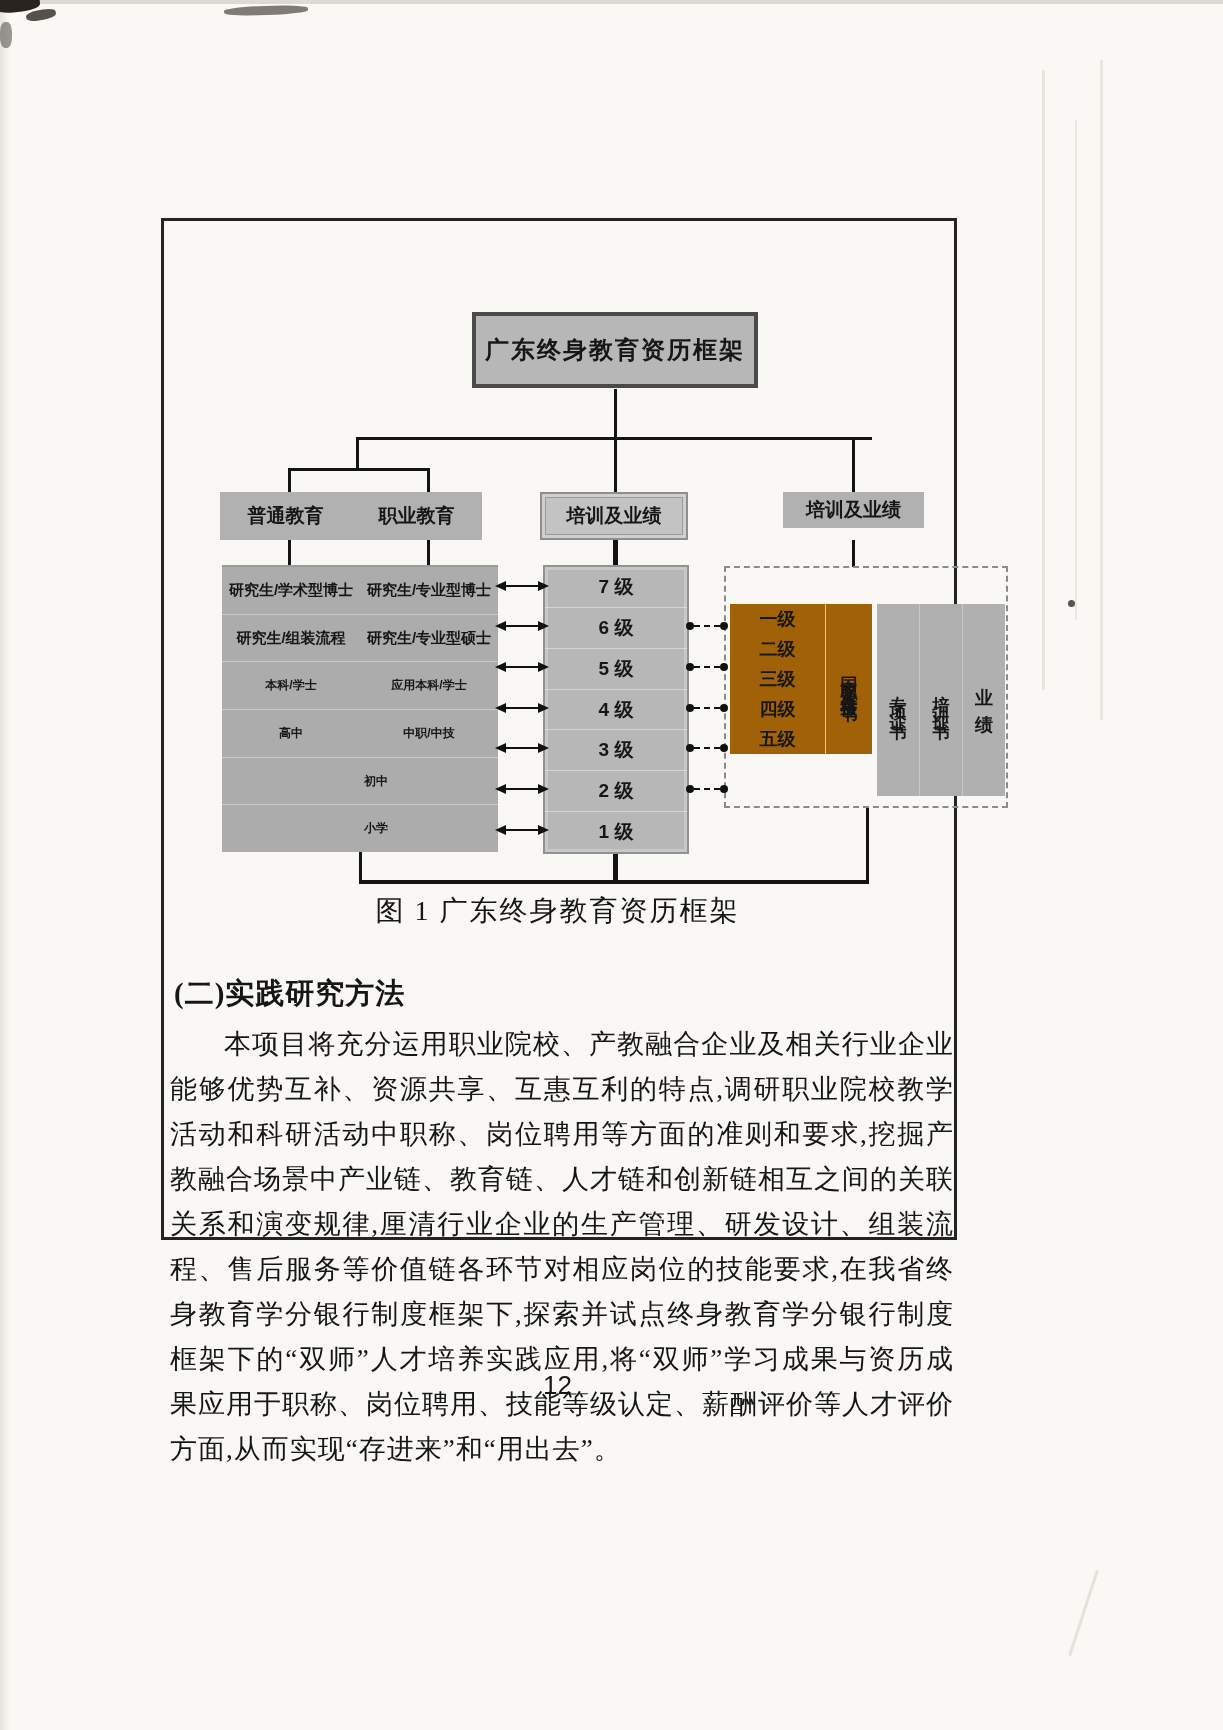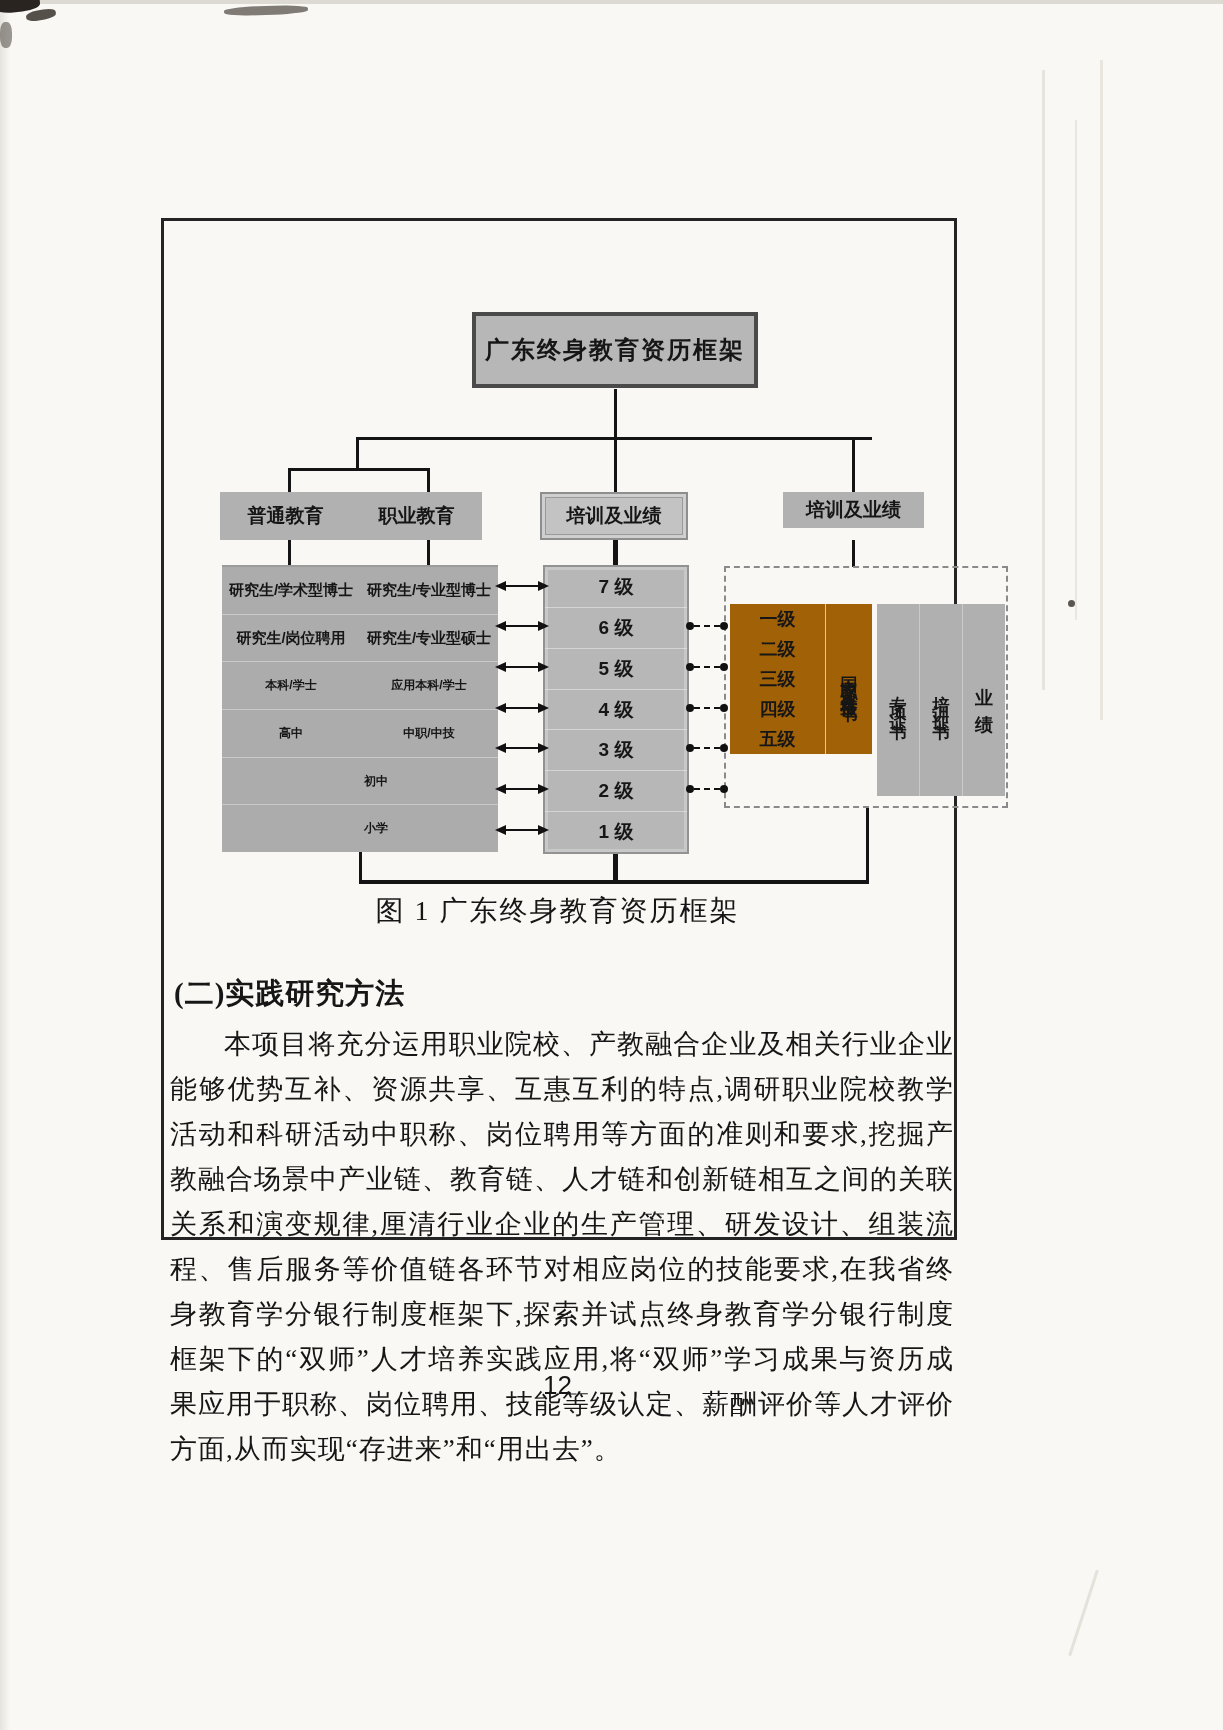--- a/index.html
+++ b/index.html
@@ -116,21 +116,21 @@
   <div class="box hdr hdr-train">
     <span>培训及业绩</span>
   </div>
 
   <div class="box edu-grid">
     <div class="edu-row small">
       <span class="edu-cell">研究生/学术型博士</span>
       <span class="edu-cell">研究生/专业型博士</span>
     </div>
     <div class="edu-row small">
-      <span class="edu-cell">研究生/岗位聘用</span>
+      <span class="edu-cell">研究生/组装流程</span>
       <span class="edu-cell">研究生/专业型硕士</span>
     </div>
     <div class="edu-row">
       <span class="edu-cell">本科/学士</span>
       <span class="edu-cell">应用本科/学士</span>
     </div>
     <div class="edu-row">
       <span class="edu-cell">高中</span>
       <span class="edu-cell">中职/中技</span>
     </div>

